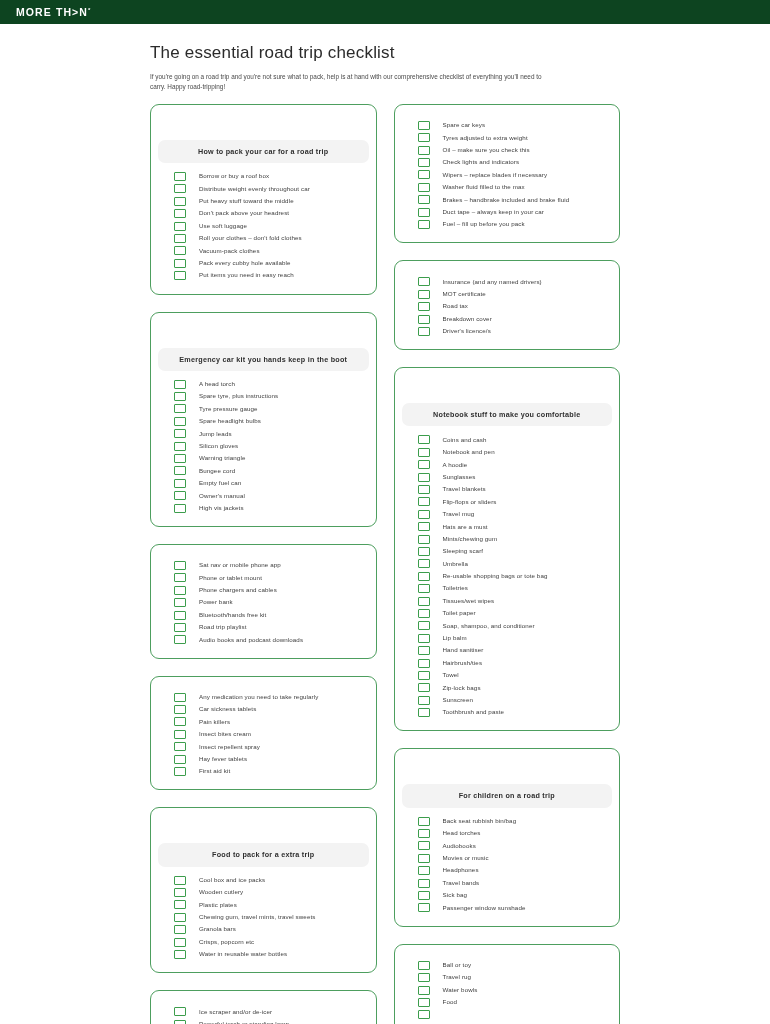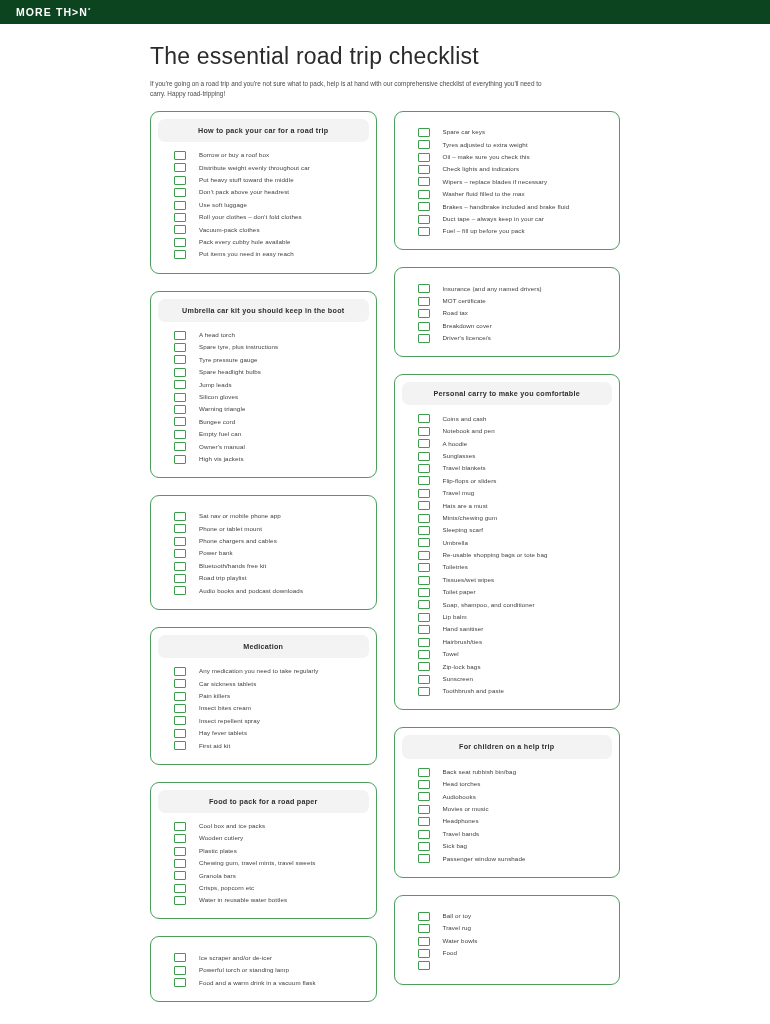--- a/index.html
+++ b/index.html
@@ -37,21 +37,21 @@
     font-size: 6px;
     vertical-align: super;
     letter-spacing: 0;
   }
 
   
   .content {
     padding: 14px 150px 0 150px;
   }
   .page-title {
-    font-size: 23px;
+    font-size: 17px;
     font-weight: normal;
     color: #2b2b2b;
     letter-spacing: 0.2px;
     margin: 5px 0 9px 0;
   }
   .intro {
     font-size: 6.4px;
     line-height: 1.55;
     color: #4a4a4a;
     max-width: 400px;
@@ -76,20 +76,21 @@
   .card-header {
     background: #f3f3f3;
     border-radius: 7px;
     padding: 6px 10px;
     text-align: center;
     font-size: 7.2px;
     font-weight: bold;
     color: #2f2f2f;
     letter-spacing: 0.25px;
     line-height: 1.55;
+    margin-top: 28px;
   }
   .card-list {
     list-style: none;
     margin: 9px 0 0 0;
     padding: 0 0 0 16px;
   }
   .card-list li {
     display: flex;
     align-items: center;
     gap: 13px;
@@ -163,21 +164,21 @@
                 <span class="checkbox"></span>
                 <span class="item-label">Pack every cubby hole available</span>
               </li>
               <li>
                 <span class="checkbox"></span>
                 <span class="item-label">Put items you need in easy reach</span>
               </li>
             </ul>
           </div>
           <div class="card">
-            <div class="card-header">Umbrella car kit you should keep in the boot</div>
+            <div class="card-header">Emergency car kit you hands keep in the boot</div>
             <ul class="card-list">
               <li>
                 <span class="checkbox"></span>
                 <span class="item-label">A head torch</span>
               </li>
               <li>
                 <span class="checkbox"></span>
                 <span class="item-label">Spare tyre, plus instructions</span>
               </li>
               <li>
@@ -244,21 +245,20 @@
                 <span class="checkbox"></span>
                 <span class="item-label">Road trip playlist</span>
               </li>
               <li>
                 <span class="checkbox"></span>
                 <span class="item-label">Audio books and podcast downloads</span>
               </li>
             </ul>
           </div>
           <div class="card">
-            <div class="card-header">Medication</div>
             <ul class="card-list">
               <li>
                 <span class="checkbox"></span>
                 <span class="item-label">Any medication you need to take regularly</span>
               </li>
               <li>
                 <span class="checkbox"></span>
                 <span class="item-label">Car sickness tablets</span>
               </li>
               <li>
@@ -277,21 +277,21 @@
                 <span class="checkbox"></span>
                 <span class="item-label">Hay fever tablets</span>
               </li>
               <li>
                 <span class="checkbox"></span>
                 <span class="item-label">First aid kit</span>
               </li>
             </ul>
           </div>
           <div class="card">
-            <div class="card-header">Food to pack for a road paper</div>
+            <div class="card-header">Food to pack for a extra trip</div>
             <ul class="card-list">
               <li>
                 <span class="checkbox"></span>
                 <span class="item-label">Cool box and ice packs</span>
               </li>
               <li>
                 <span class="checkbox"></span>
                 <span class="item-label">Wooden cutlery</span>
               </li>
               <li>
@@ -392,21 +392,21 @@
                 <span class="checkbox"></span>
                 <span class="item-label">Breakdown cover</span>
               </li>
               <li>
                 <span class="checkbox"></span>
                 <span class="item-label">Driver's licence/s</span>
               </li>
             </ul>
           </div>
           <div class="card">
-            <div class="card-header">Personal carry to make you comfortable</div>
+            <div class="card-header">Notebook stuff to make you comfortable</div>
             <ul class="card-list">
               <li>
                 <span class="checkbox"></span>
                 <span class="item-label">Coins and cash</span>
               </li>
               <li>
                 <span class="checkbox"></span>
                 <span class="item-label">Notebook and pen</span>
               </li>
               <li>
@@ -489,21 +489,21 @@
                 <span class="checkbox"></span>
                 <span class="item-label">Sunscreen</span>
               </li>
               <li>
                 <span class="checkbox"></span>
                 <span class="item-label">Toothbrush and paste</span>
               </li>
             </ul>
           </div>
           <div class="card">
-            <div class="card-header">For children on a help trip</div>
+            <div class="card-header">For children on a road trip</div>
             <ul class="card-list">
               <li>
                 <span class="checkbox"></span>
                 <span class="item-label">Back seat rubbish bin/bag</span>
               </li>
               <li>
                 <span class="checkbox"></span>
                 <span class="item-label">Head torches</span>
               </li>
               <li>

